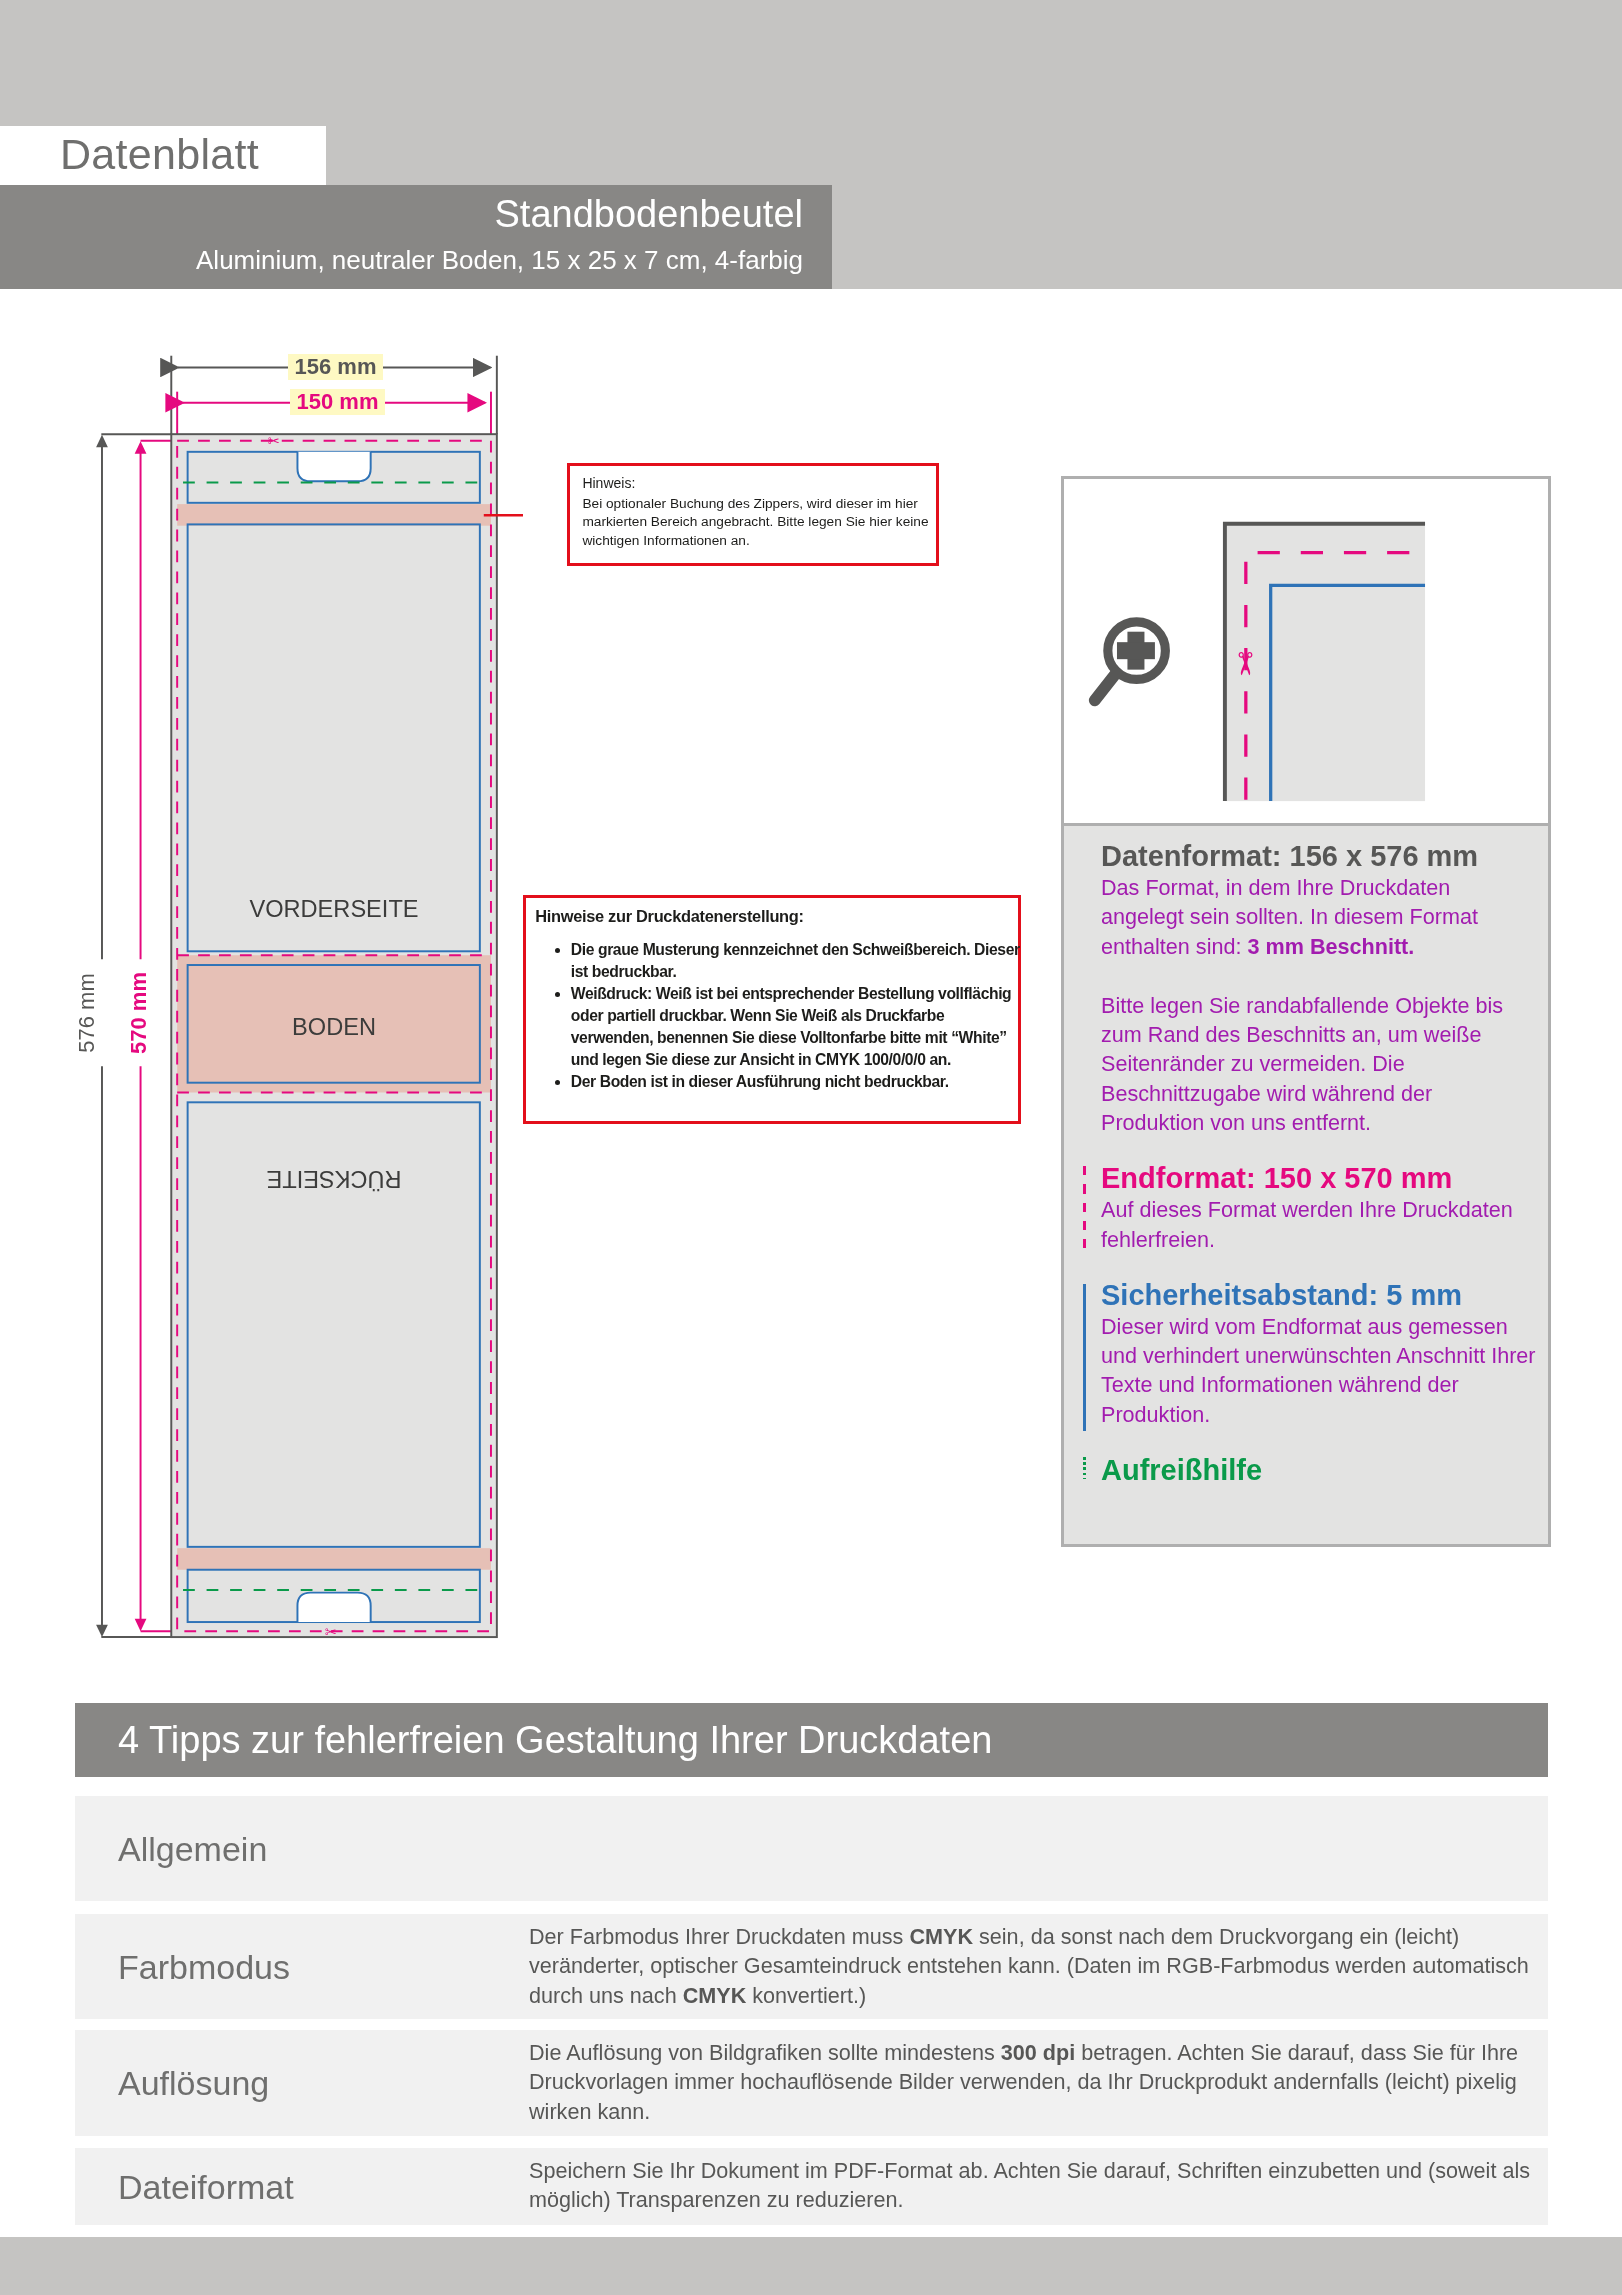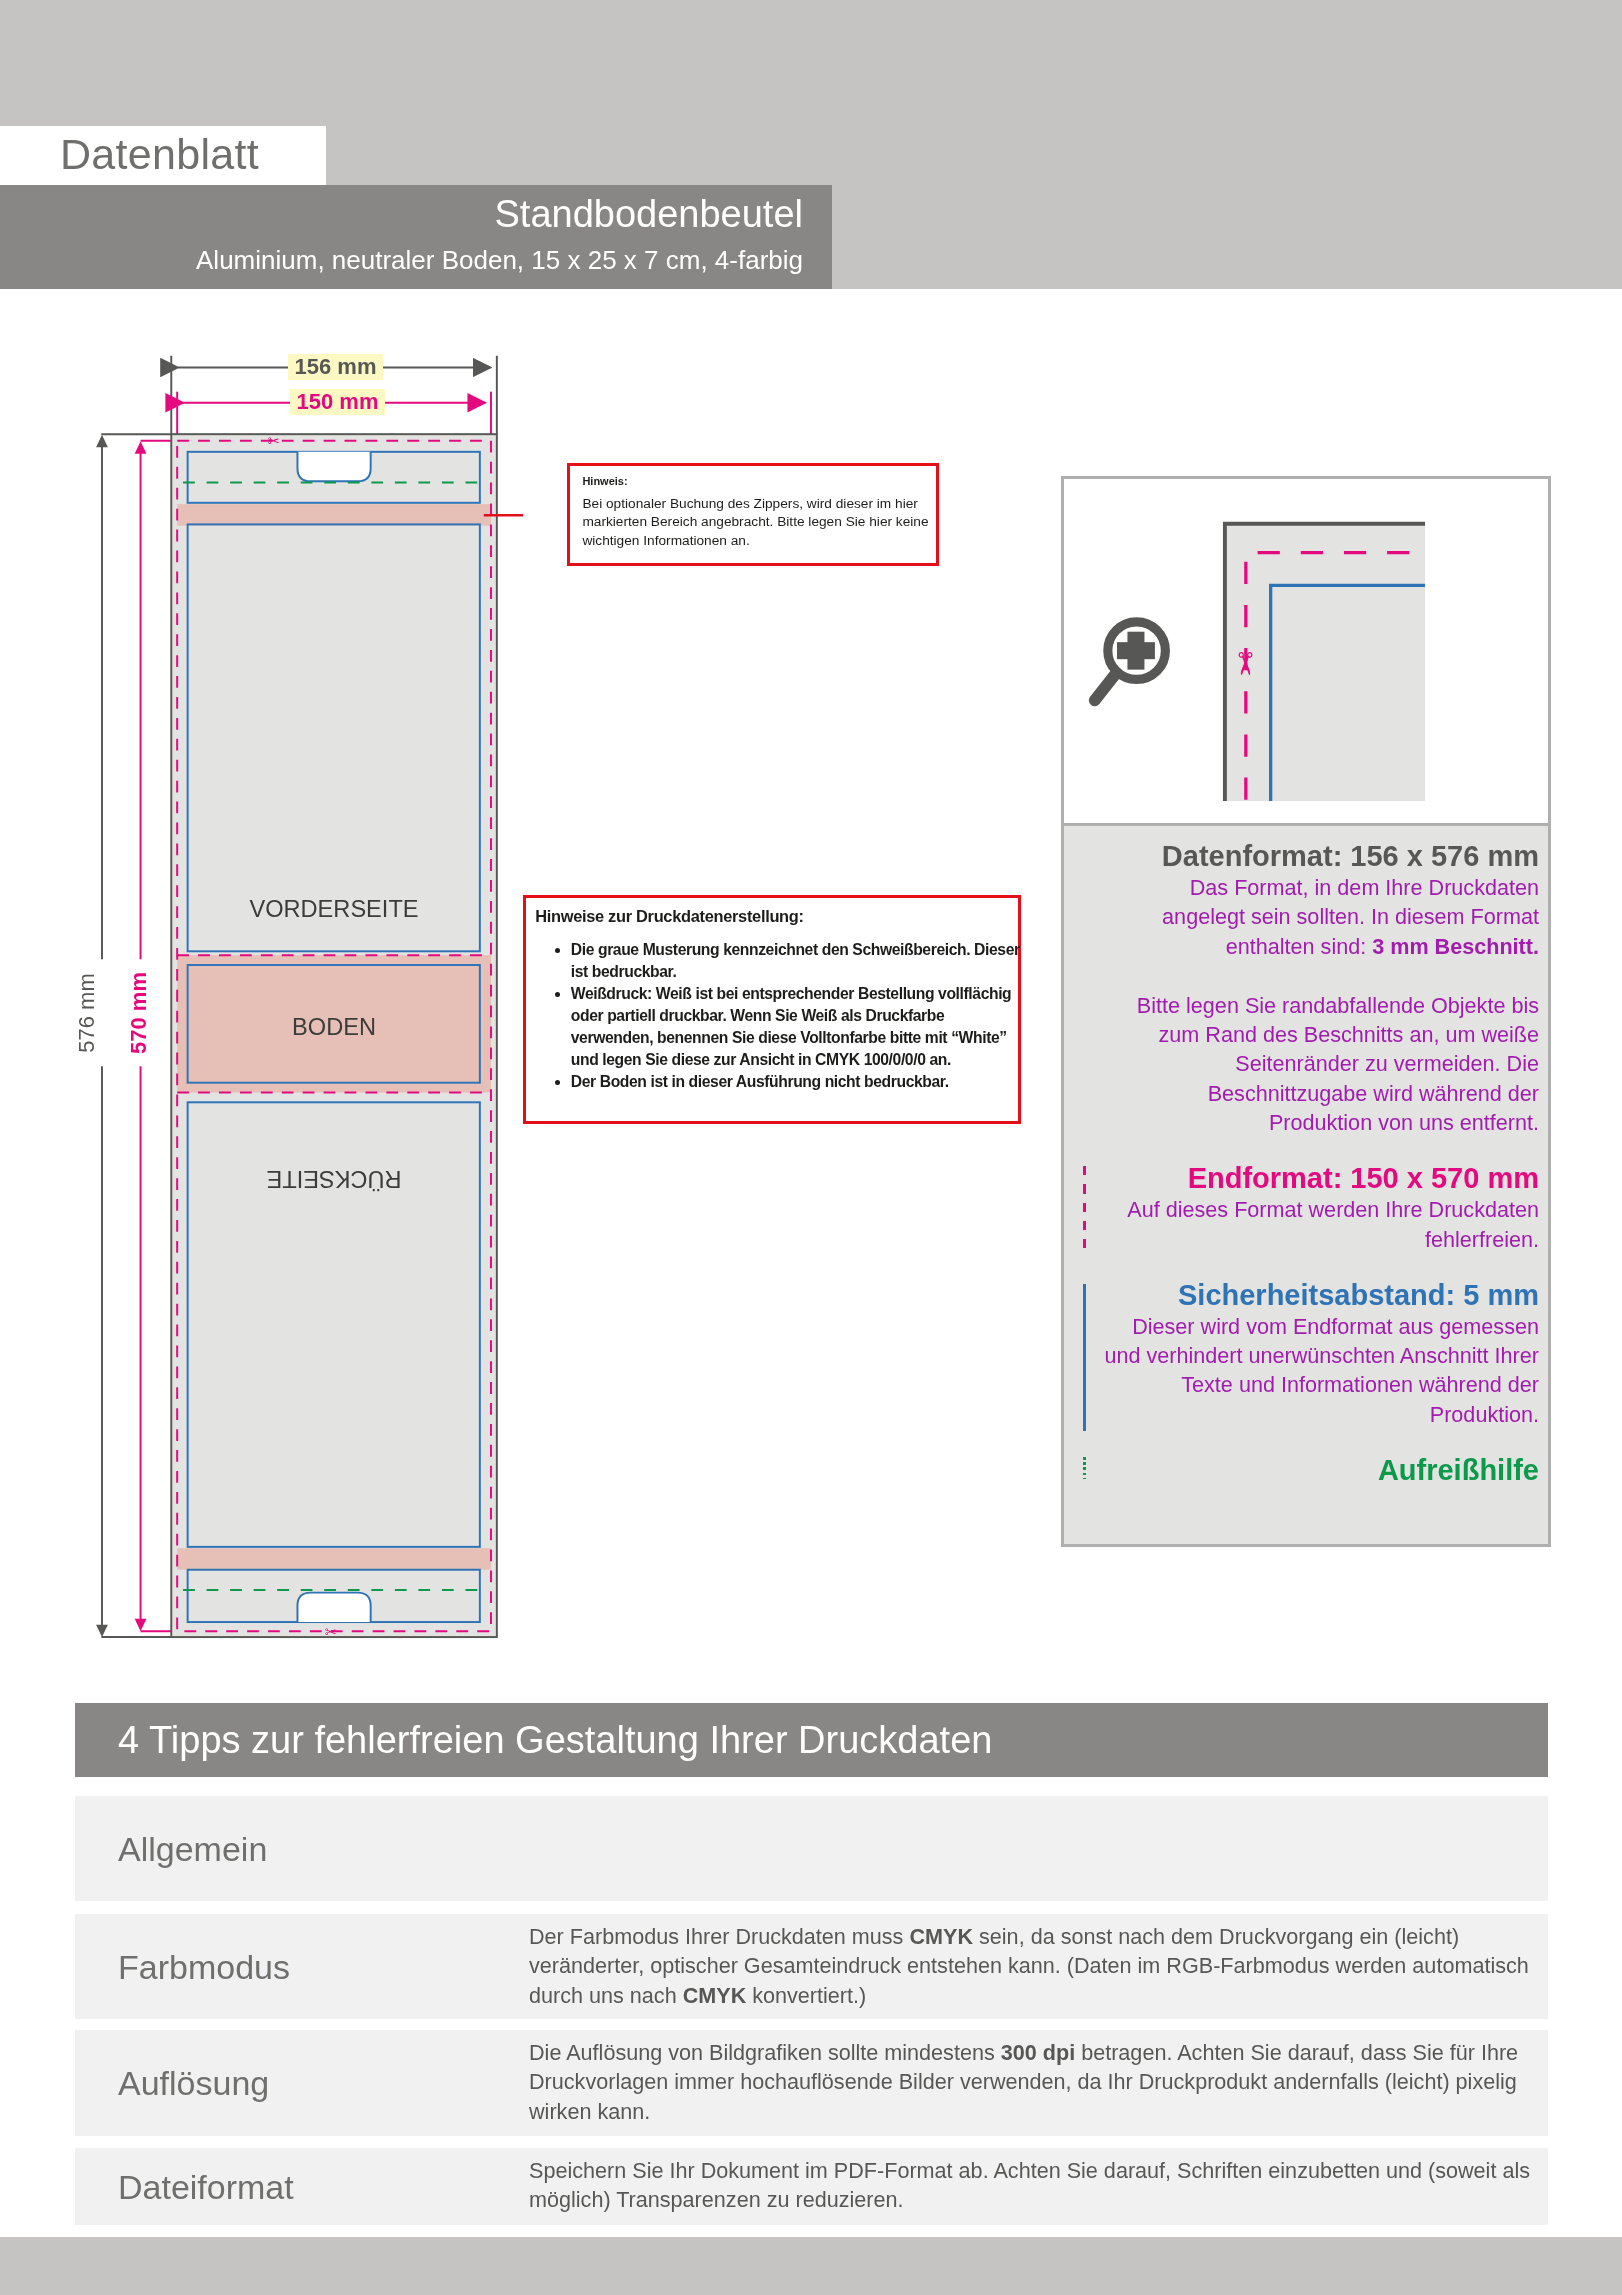--- a/index.html
+++ b/index.html
@@ -8,31 +8,31 @@
   .abs { position:absolute; }
   #top-band { left:0; top:0; width:1623px; height:289px; background:#c5c4c2; }
   #datenblatt-box { left:0; top:126px; width:326px; height:59px; background:#fff; }
   #datenblatt-box span { position:absolute; left:60px; top:3.9px; font-size:43px; color:#6f6f6e; letter-spacing:0.3px; }
   #title-band { left:0; top:185px; width:832px; height:104px; background:#888785; color:#fff; text-align:right; }
   #title-band .t1 { position:absolute; right:29px; top:7.9px; font-size:38px; }
   #title-band .t2 { position:absolute; right:29px; top:60px; font-size:26px; }
   .dimtext { position:absolute; font-weight:bold; font-size:22px; background:#fef9c3; padding:0 6.5px; }
   .note-box { position:absolute; border:3.3px solid #e30f1b; background:#fff; color:#1d1d1b; }
   #note1 { left:567px; top:463px; width:366px; height:97px; }
-  #note1 .h { position:absolute; left:12.4px; top:9.2px; font-weight:bold; font-size:11px; }
+  #note1 .h { position:absolute; left:12.4px; top:9.2px; font-weight:normal; font-size:14px; }
   #note1 .b { position:absolute; left:12.4px; top:29px; width:347px; font-size:13.7px; line-height:18.3px; }
   #note2 { left:523px; top:895px; width:492px; height:223px; }
   #note2 .h { position:absolute; left:9.2px; top:9.2px; font-weight:bold; font-size:16.4px; letter-spacing:-0.3px; }
   #note2 ul { position:absolute; left:9.2px; top:29px; margin:12px; padding:0 0 0 23.6px; width:458px; font-size:15.7px; line-height:22px; font-weight:bold; letter-spacing:-0.4px; }
   #note2 li { margin:0; }
 
   
   #info-panel { left:1061px; top:476px; width:484px; height:1065px; border:3.3px solid #afafaf; background:#e3e3e2; }
   #info-top { position:absolute; left:0; top:0; width:484px; height:344px; background:#fff; border-bottom:3.3px solid #afafaf; }
-  #info-text { position:absolute; left:37px; top:360px; width:438px;text-align:right; }
+  #info-text { position:absolute; left:37px; top:360px; width:438px; }
   .info-h { font-weight:bold; font-size:29px; line-height:34px; }
   .info-p { font-size:21.6px; line-height:29.4px; color:#a21caf; }
   .sect { position:relative; }
   .bar { position:absolute; left:-18.3px; width:3.3px; }
 
   
   #tips-header { left:75px; top:1703px; width:1473px; height:74px; background:#888785; color:#fff; }
   #tips-header span { position:absolute; left:43px; top:15.7px; font-size:38px; }
   .tip-row { position:absolute; left:75px; width:1473px; background:#f1f1f1; }
   .tip-row .lbl { position:absolute; left:43px; font-size:34px; color:#6f6f6e; }

